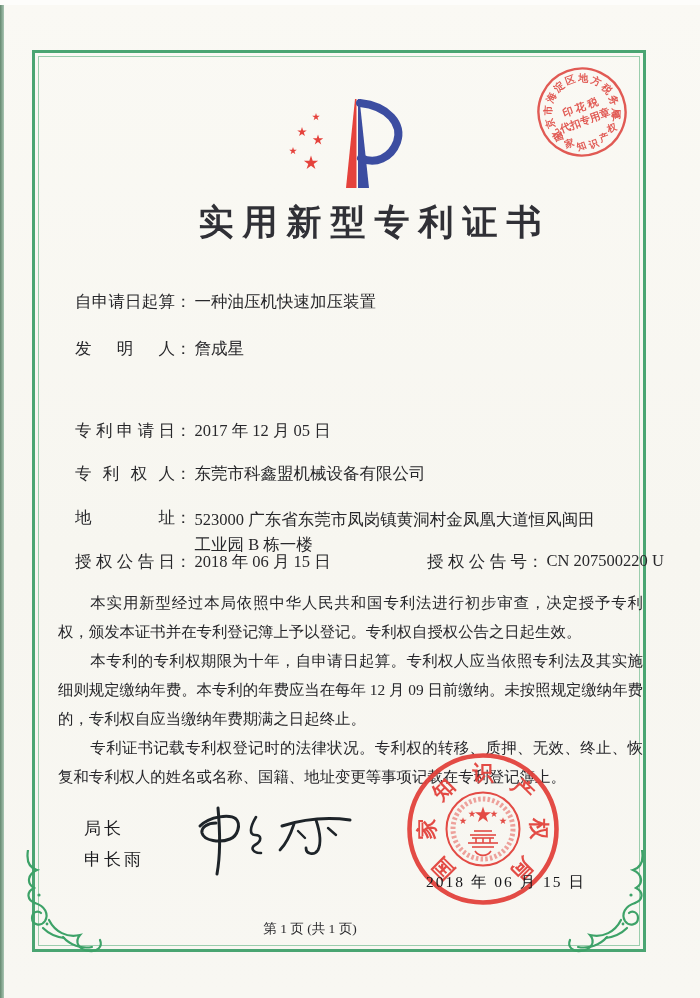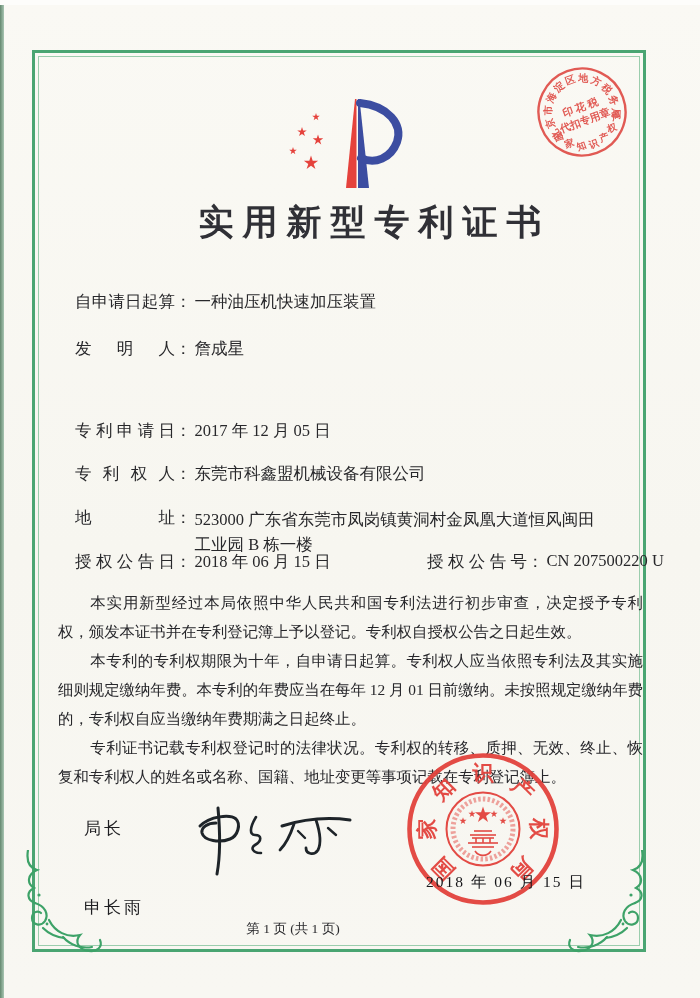--- a/index.html
+++ b/index.html
@@ -22,23 +22,23 @@
   .frow{position:absolute;left:75px;right:50px;font-size:16.5px;color:#28282b;}
   .flabel{display:inline-block;width:100px;text-align:justify;text-align-last:justify;vertical-align:top;}
   .fcolon{display:inline-block;vertical-align:top;}
   .fvalue{display:inline-block;vertical-align:top;margin-left:3px;max-width:440px;}
   .fvalue .line{display:block;line-height:25px;}
   .grant-right{position:absolute;left:352px;top:0;white-space:nowrap;}
   .body-text{position:absolute;left:58px;top:588px;width:585px;
     font-size:15.4px;line-height:29px;text-align:justify;color:#26262a;}
   .body-text p{margin:0;text-indent:2.1em;}
   .sign-title{position:absolute;left:84px;top:817px;font-size:17px;letter-spacing:3px;color:#1f1f22;}
-  .sign-name{position:absolute;left:84px;top:896px;font-size:17px;letter-spacing:3px;color:#1f1f22;}
+  .sign-name{position:absolute;left:84px;top:848px;font-size:17px;letter-spacing:3px;color:#1f1f22;}
   .seal-date{position:absolute;left:426px;top:872px;font-size:15.5px;letter-spacing:2px;color:#17171a;z-index:6;}
-  .footer{position:absolute;left:23px;width:540px;top:920px;text-align:center;font-size:13.5px;color:#2b2b2e;}
+  .footer{position:absolute;left:40px;width:540px;top:920px;text-align:center;font-size:13.5px;color:#2b2b2e;}
   svg{position:absolute;}
   .logo-svg{left:276px;top:96px;}
   .tax-stamp-svg{left:534px;top:64px;z-index:5;opacity:.92;}
   .seal-svg{left:403px;top:749px;z-index:5;opacity:.95;}
   .sig-svg{left:190px;top:800px;z-index:4;}
   .flourish-right{left:563px;top:850px;z-index:3;}
   .flourish-left{left:22px;top:850px;z-index:3;transform:scaleX(-1);}
   .seal-text{font-family:"Liberation Serif","DejaVu Serif",serif;}
 </style>
 </head>
@@ -161,21 +161,21 @@
   </div>
   <div class="frow" style="top:551px">
     <span class="flabel">授权公告日</span><span class="fcolon">：</span><span class="fvalue">2018 年 06 月 15 日</span>
     <span class="grant-right">
       <span class="flabel">授权公告号</span><span class="fcolon">：</span><span class="fvalue">CN 207500220 U</span>
     </span>
   </div>
 
   <div class="body-text">
     <p>本实用新型经过本局依照中华人民共和国专利法进行初步审查，决定授予专利权，颁发本证书并在专利登记簿上予以登记。专利权自授权公告之日起生效。</p>
-    <p>本专利的专利权期限为十年，自申请日起算。专利权人应当依照专利法及其实施细则规定缴纳年费。本专利的年费应当在每年 12 月 01 日前缴纳。未按照规定缴纳年费的，专利权自应当缴纳年费期满之日起终止。</p>
+    <p>本专利的专利权期限为十年，自申请日起算。专利权人应当依照专利法及其实施细则规定缴纳年费。本专利的年费应当在每年 12 月 09 日前缴纳。未按照规定缴纳年费的，专利权自应当缴纳年费期满之日起终止。</p>
     <p>专利证书记载专利权登记时的法律状况。专利权的转移、质押、无效、终止、恢复和专利权人的姓名或名称、国籍、地址变更等事项记载在专利登记簿上。</p>
   </div>
 
   <div class="sign-title">局长</div>
   <div class="sign-name">申长雨</div>
 
   <svg class="sig-svg" width="168" height="82" viewBox="0 0 168 82">
     <g stroke="#1e2429" stroke-width="3" fill="none" stroke-linecap="round" stroke-linejoin="round">
       <path d="M 10,26 C 20,16 40,14 46,19 C 51,24 48,36 40,39 C 30,43 14,41 12,33 C 11,27 18,23 26,23"></path>
       <path d="M 28,8 C 30,30 31,52 27,74"></path>

